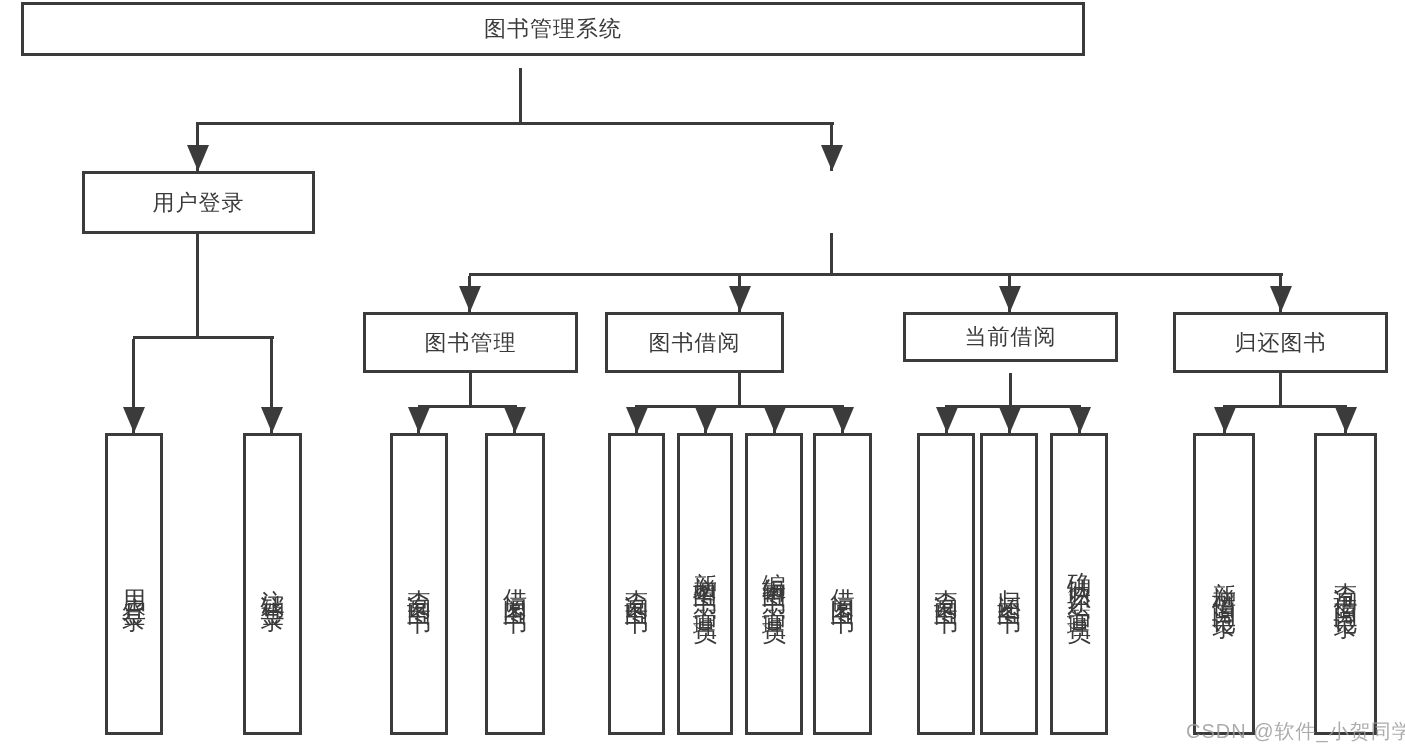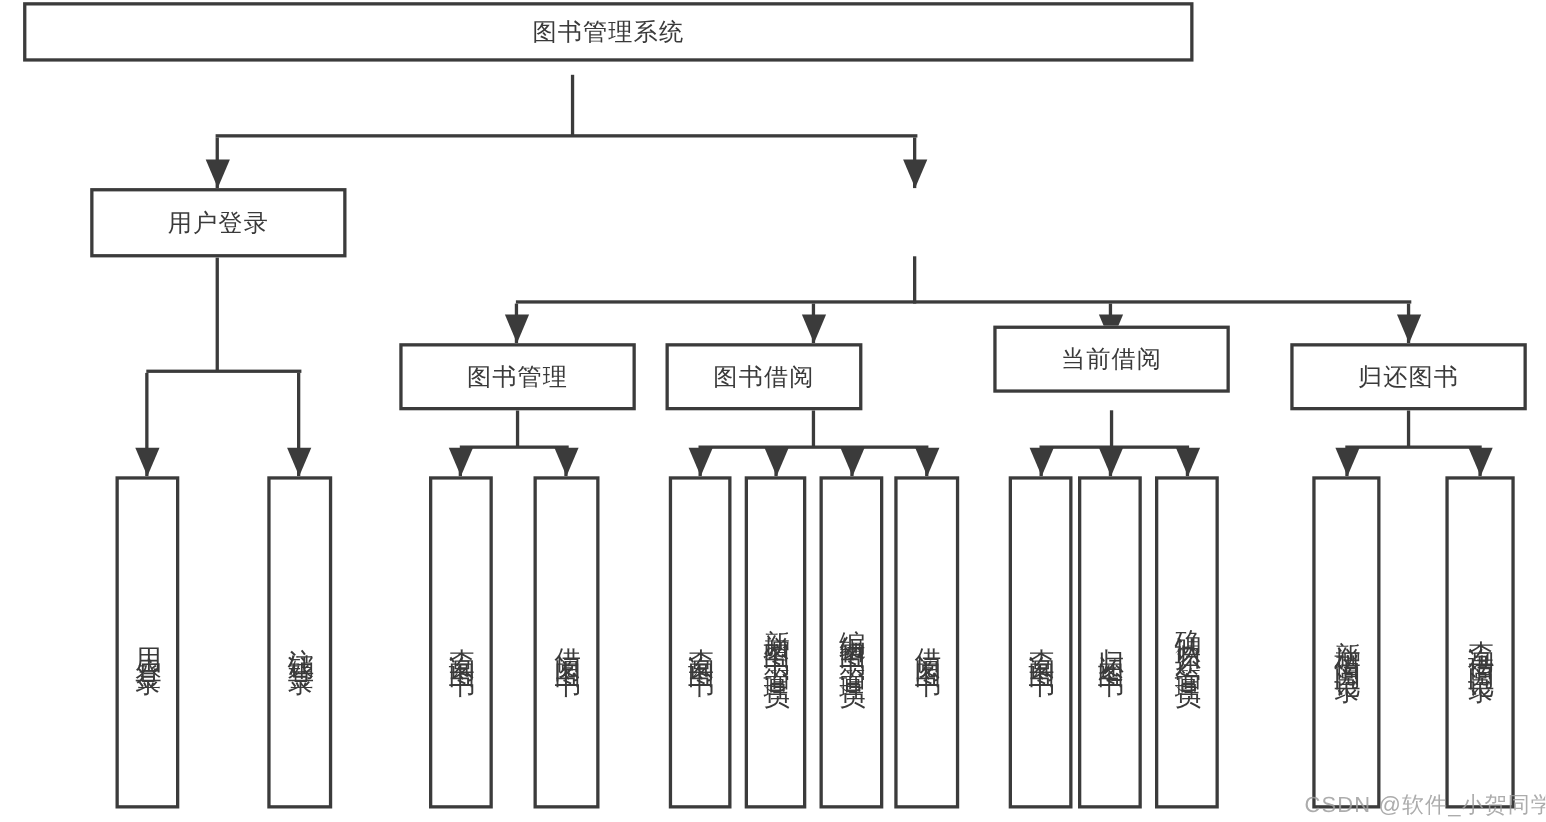--- a/index.html
+++ b/index.html
@@ -100,21 +100,21 @@
   <div class="arrow" style="left:738px;top:276px;height:36px;"></div>
   <div class="arrow" style="left:1008px;top:276px;height:36px;"></div>
   <div class="arrow" style="left:1279px;top:276px;height:36px;"></div>
 
   <div class="node" style="left:363px;top:312px;width:215px;height:61px;">
     <span>图书管理</span>
   </div>
   <div class="node" style="left:605px;top:312px;width:179px;height:61px;">
     <span>图书借阅</span>
   </div>
-  <div class="node" style="left:903px;top:296px;width:215px;height:61px;text-align:center;">
+  <div class="node" style="left:903px;top:312px;width:215px;height:50px;text-align:center;">
     <span>当前借阅</span>
   </div>
   <div class="node" style="left:1173px;top:312px;width:215px;height:61px;">
     <span>归还图书</span>
   </div>
 
   <div class="vline" style="left:469px;top:373px;height:34px;"></div>
   <div class="hline" style="left:418px;top:405px;width:99px;"></div>
   <div class="arrow" style="left:417px;top:408px;height:25px;"></div>
   <div class="arrow" style="left:513px;top:408px;height:25px;"></div>

